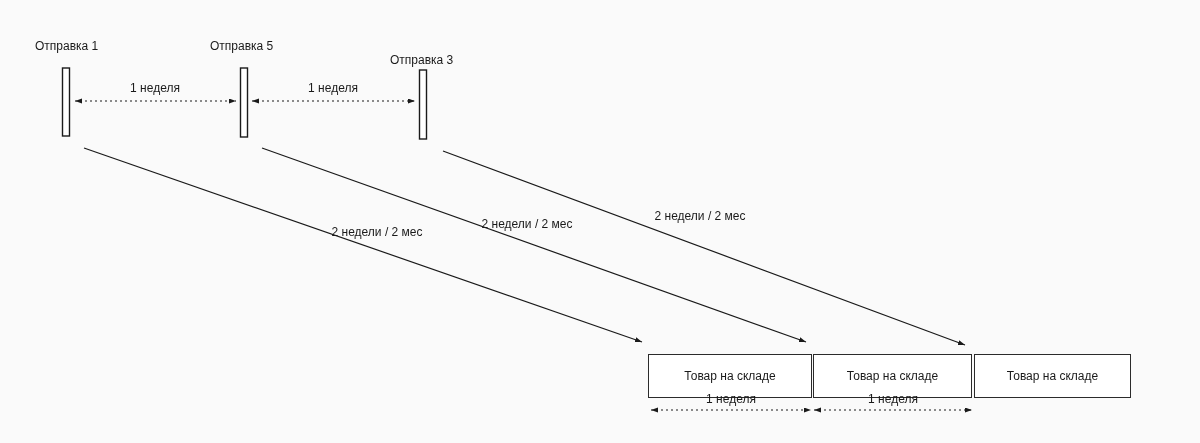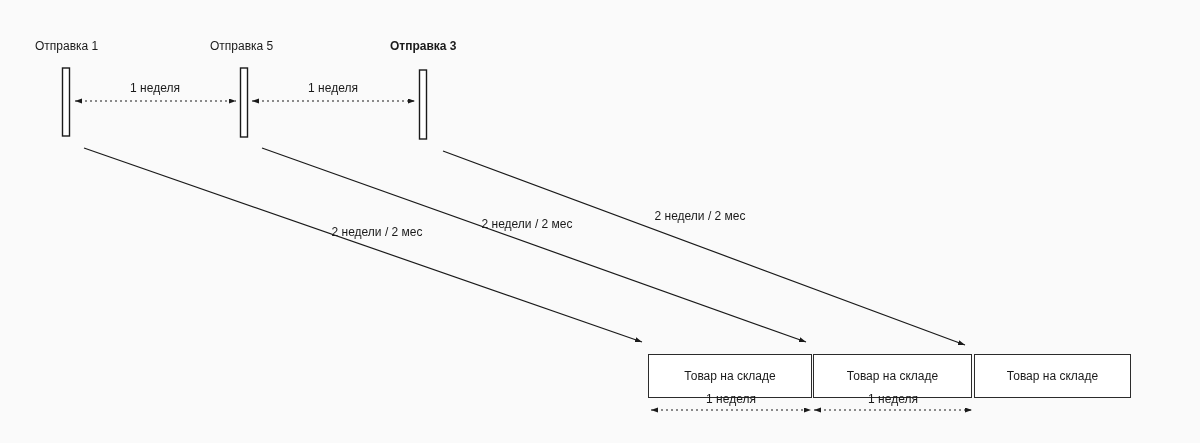--- a/index.html
+++ b/index.html
@@ -88,21 +88,21 @@
     <line x1="84" y1="148" x2="642" y2="342" marker-end="url(#ahEnd)"></line>
     <line x1="262" y1="148" x2="806" y2="342" marker-end="url(#ahEnd)"></line>
     <line x1="443" y1="151" x2="965" y2="345" marker-end="url(#ahEnd)"></line>
 
     <line class="dotted" x1="651" y1="410" x2="811" y2="410" marker-start="url(#ahStart)" marker-end="url(#ahEnd)"></line>
     <line class="dotted" x1="814" y1="410" x2="972" y2="410" marker-start="url(#ahStart)" marker-end="url(#ahEnd)"></line>
   </svg>
 
   <div class="label" style="left:35px; top:39px;">Отправка 1</div>
   <div class="label" style="left:210px; top:39px;">Отправка 5</div>
-  <div class="label" style="left:390px; top:39px;font-weight:bold;">Отправка 3</div>
+  <div class="label" style="left:390px; top:53px;">Отправка 3</div>
 
   <div class="label centered" style="left:155px; top:81px;">1 неделя</div>
   <div class="label centered" style="left:333px; top:81px;">1 неделя</div>
 
   <div class="label centered" style="left:377px; top:225px;">2 недели / 2 мес</div>
   <div class="label centered" style="left:527px; top:217px;">2 недели / 2 мес</div>
   <div class="label centered" style="left:700px; top:209px;">2 недели / 2 мес</div>
 
   <div class="wh-box" style="left:648px; top:354px; width:164px;">
     <span>Товар на складе</span>

